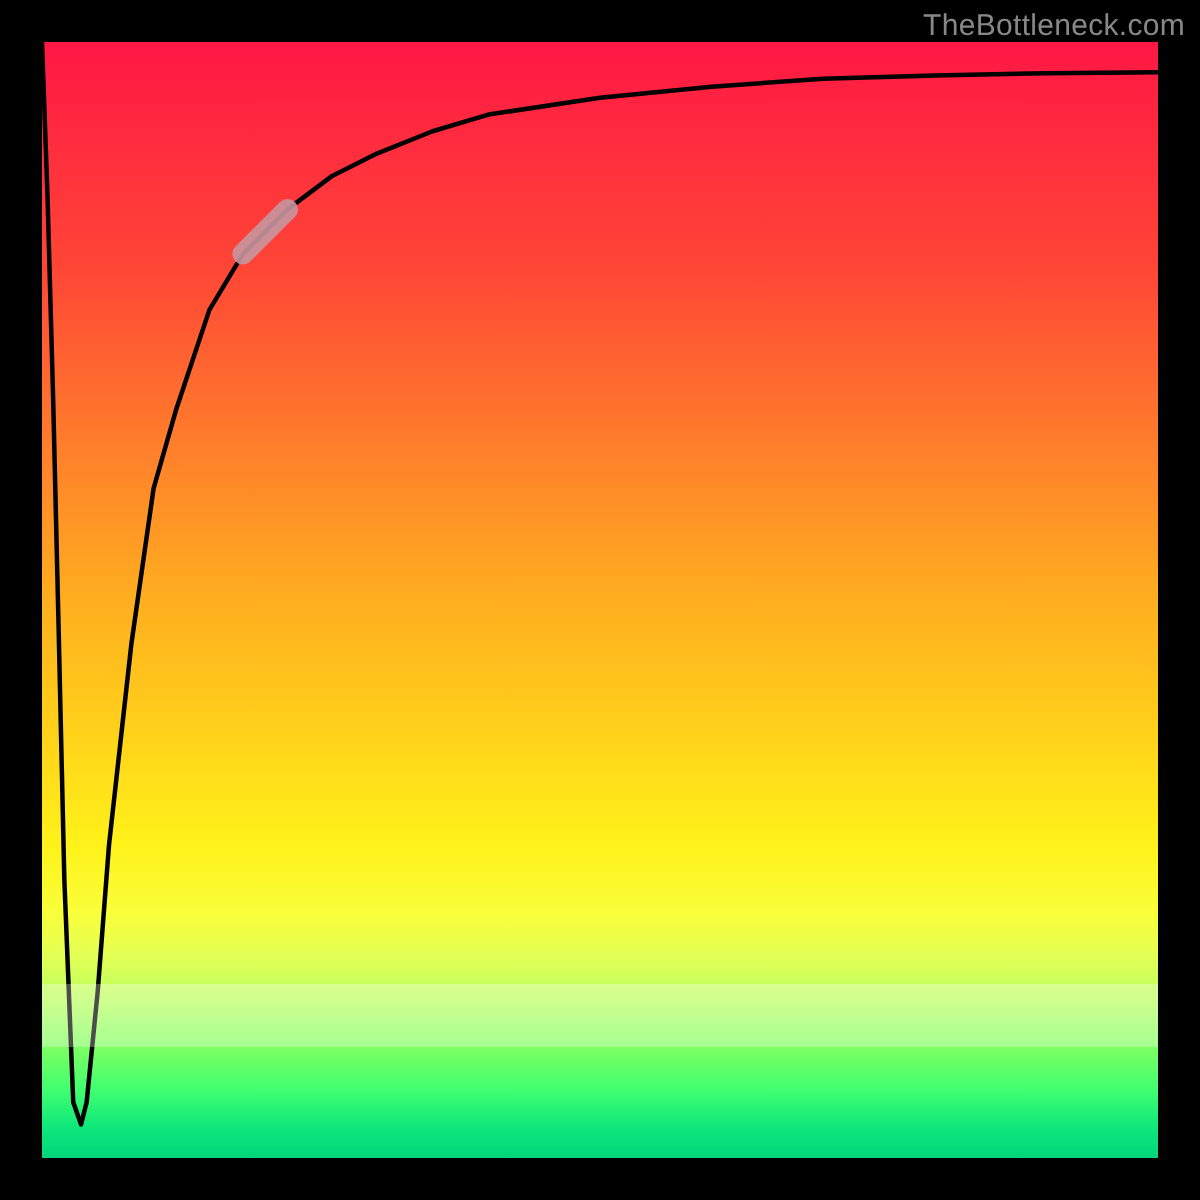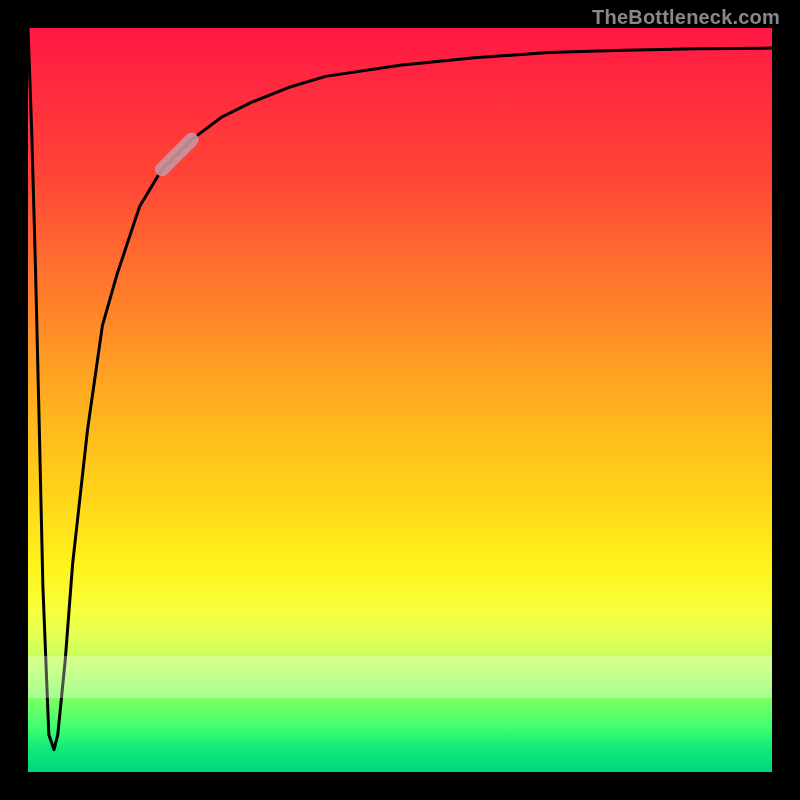--- a/index.html
+++ b/index.html
@@ -13,24 +13,24 @@
   }
   .frame {
     position: relative;
     width: 800px;
     height: 800px;
     background: #000;
   }
   .watermark {
     position: absolute;
     top: 6px;
-    right: 20px;
+    right: 10px;
     color: #888;
     font-size: 20px;
-    font-weight: 700;
+    font-weight: 400;
     letter-spacing: 0.2px;
     z-index: 5;
     user-select: none;
   }
   
   .plot-area {
     position: absolute;
     left: 28px;
     top: 28px;
     width: 744px;

